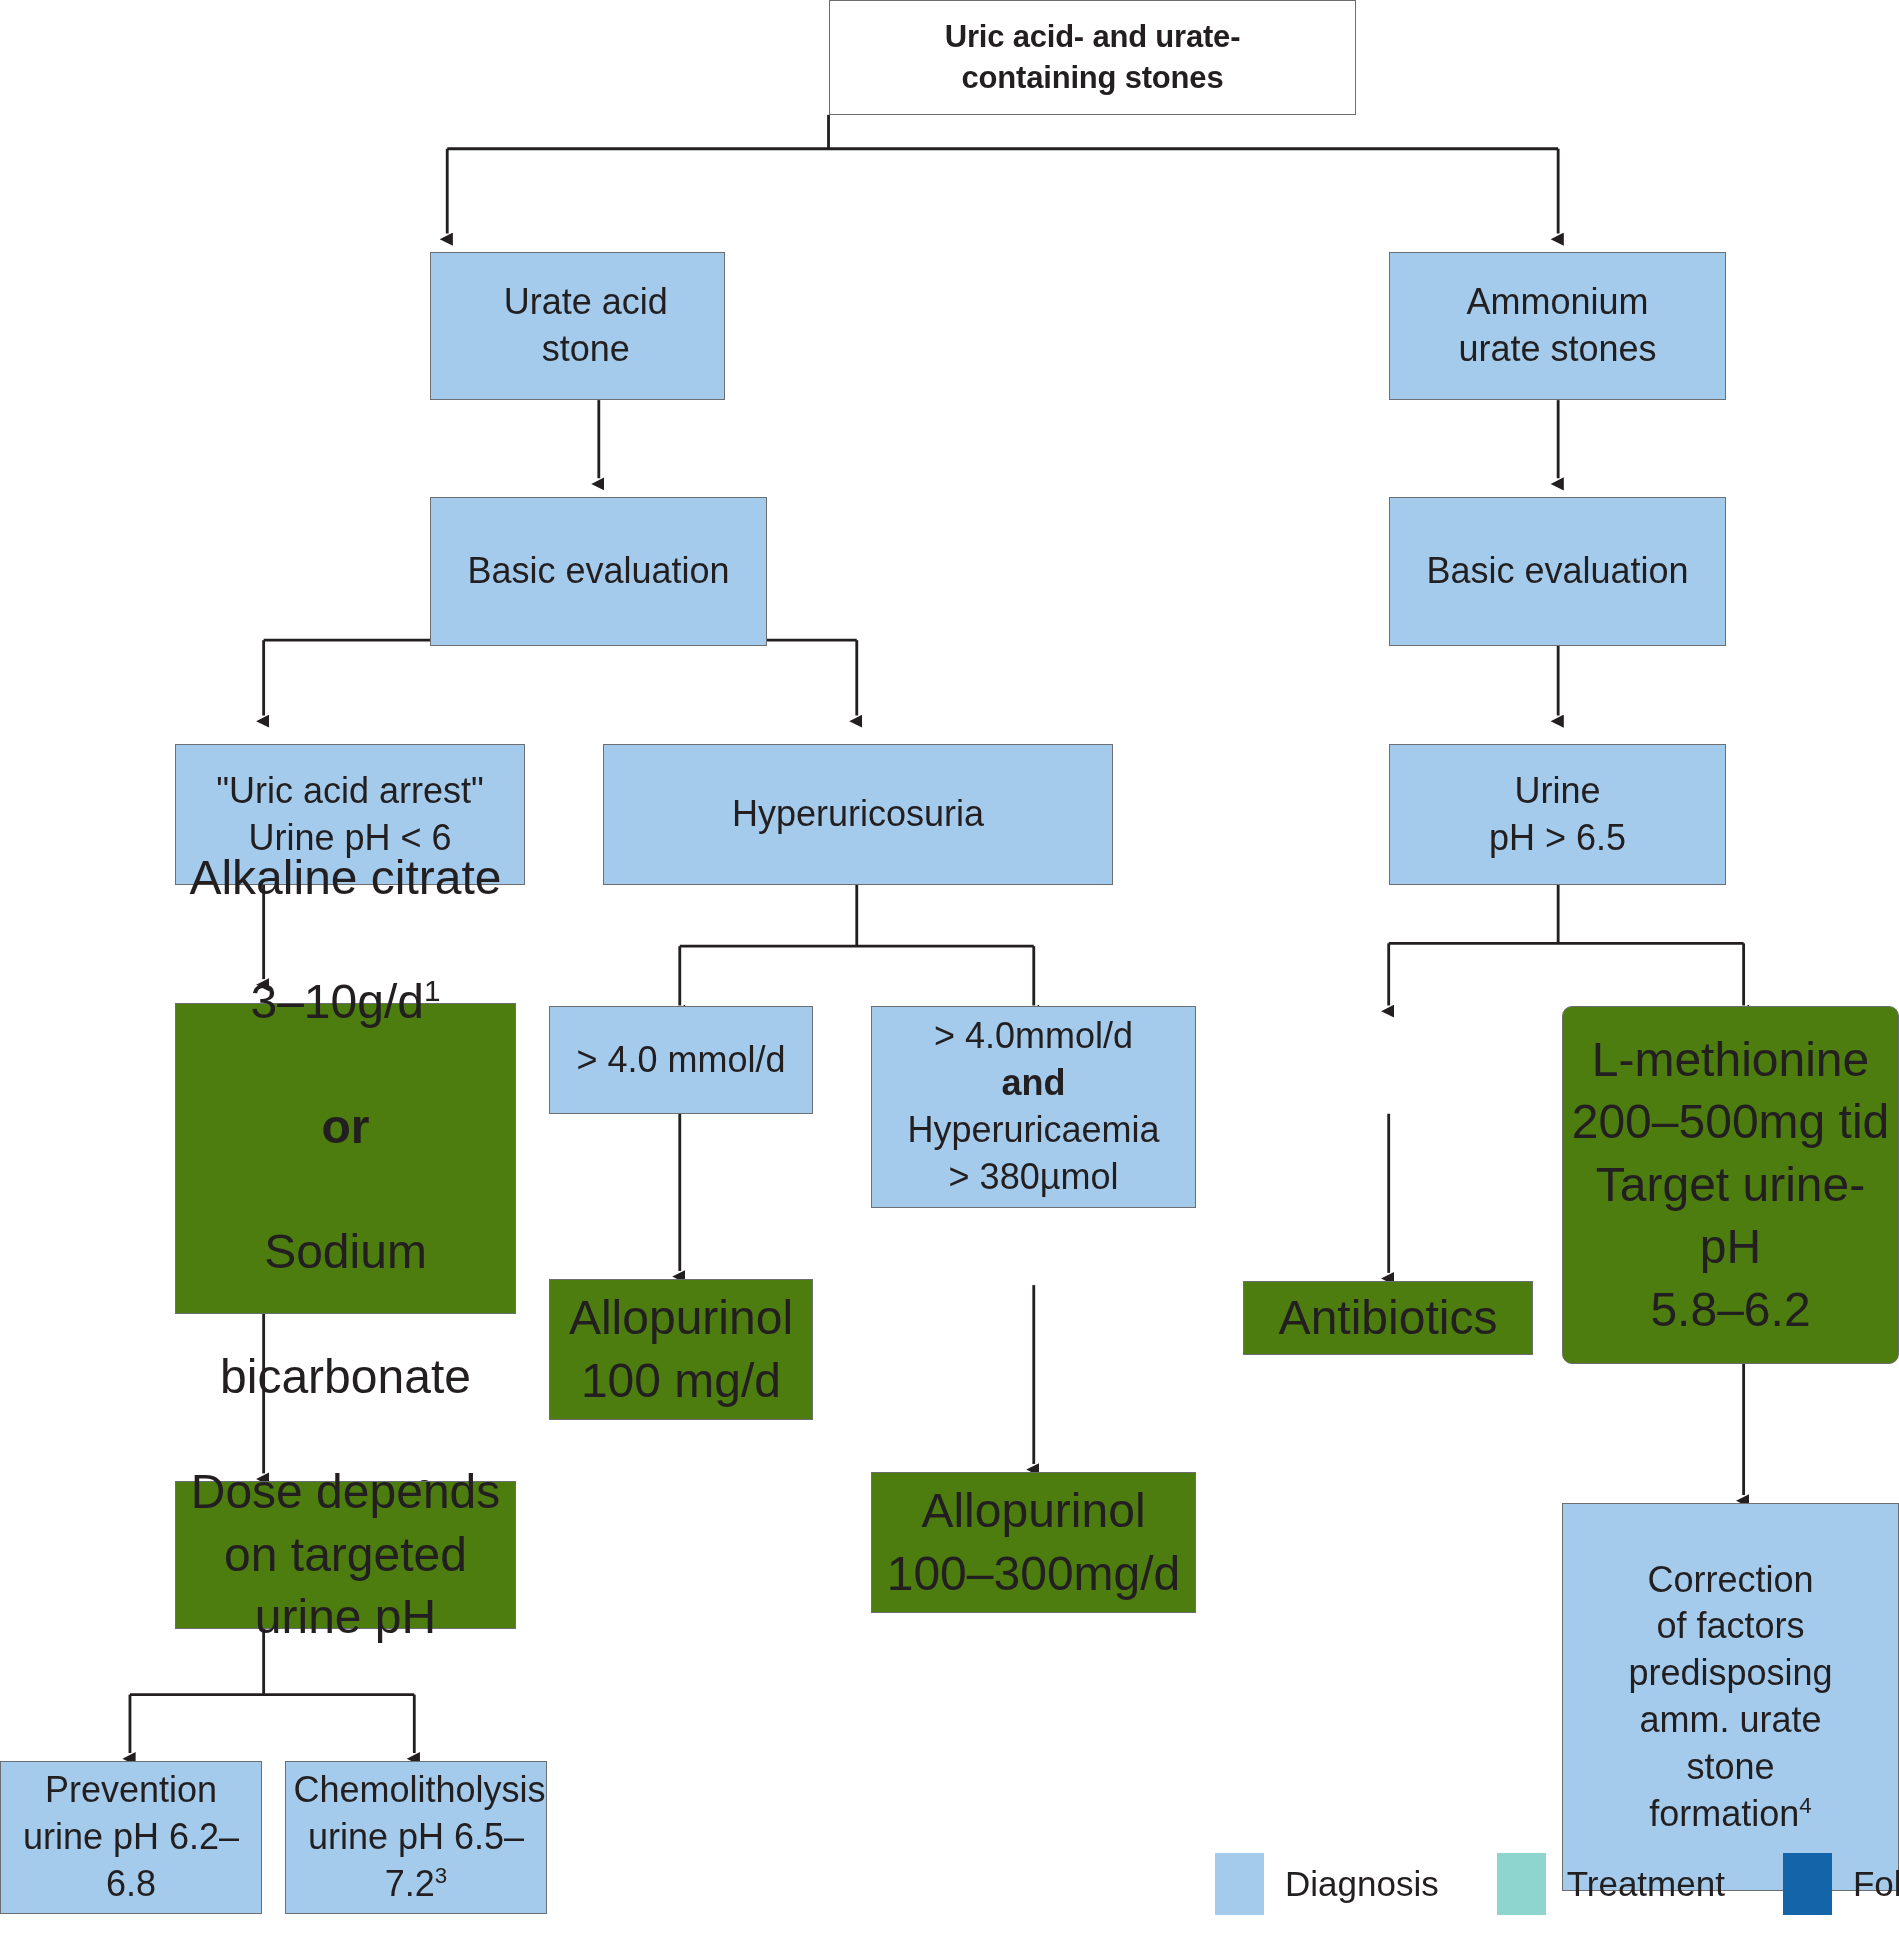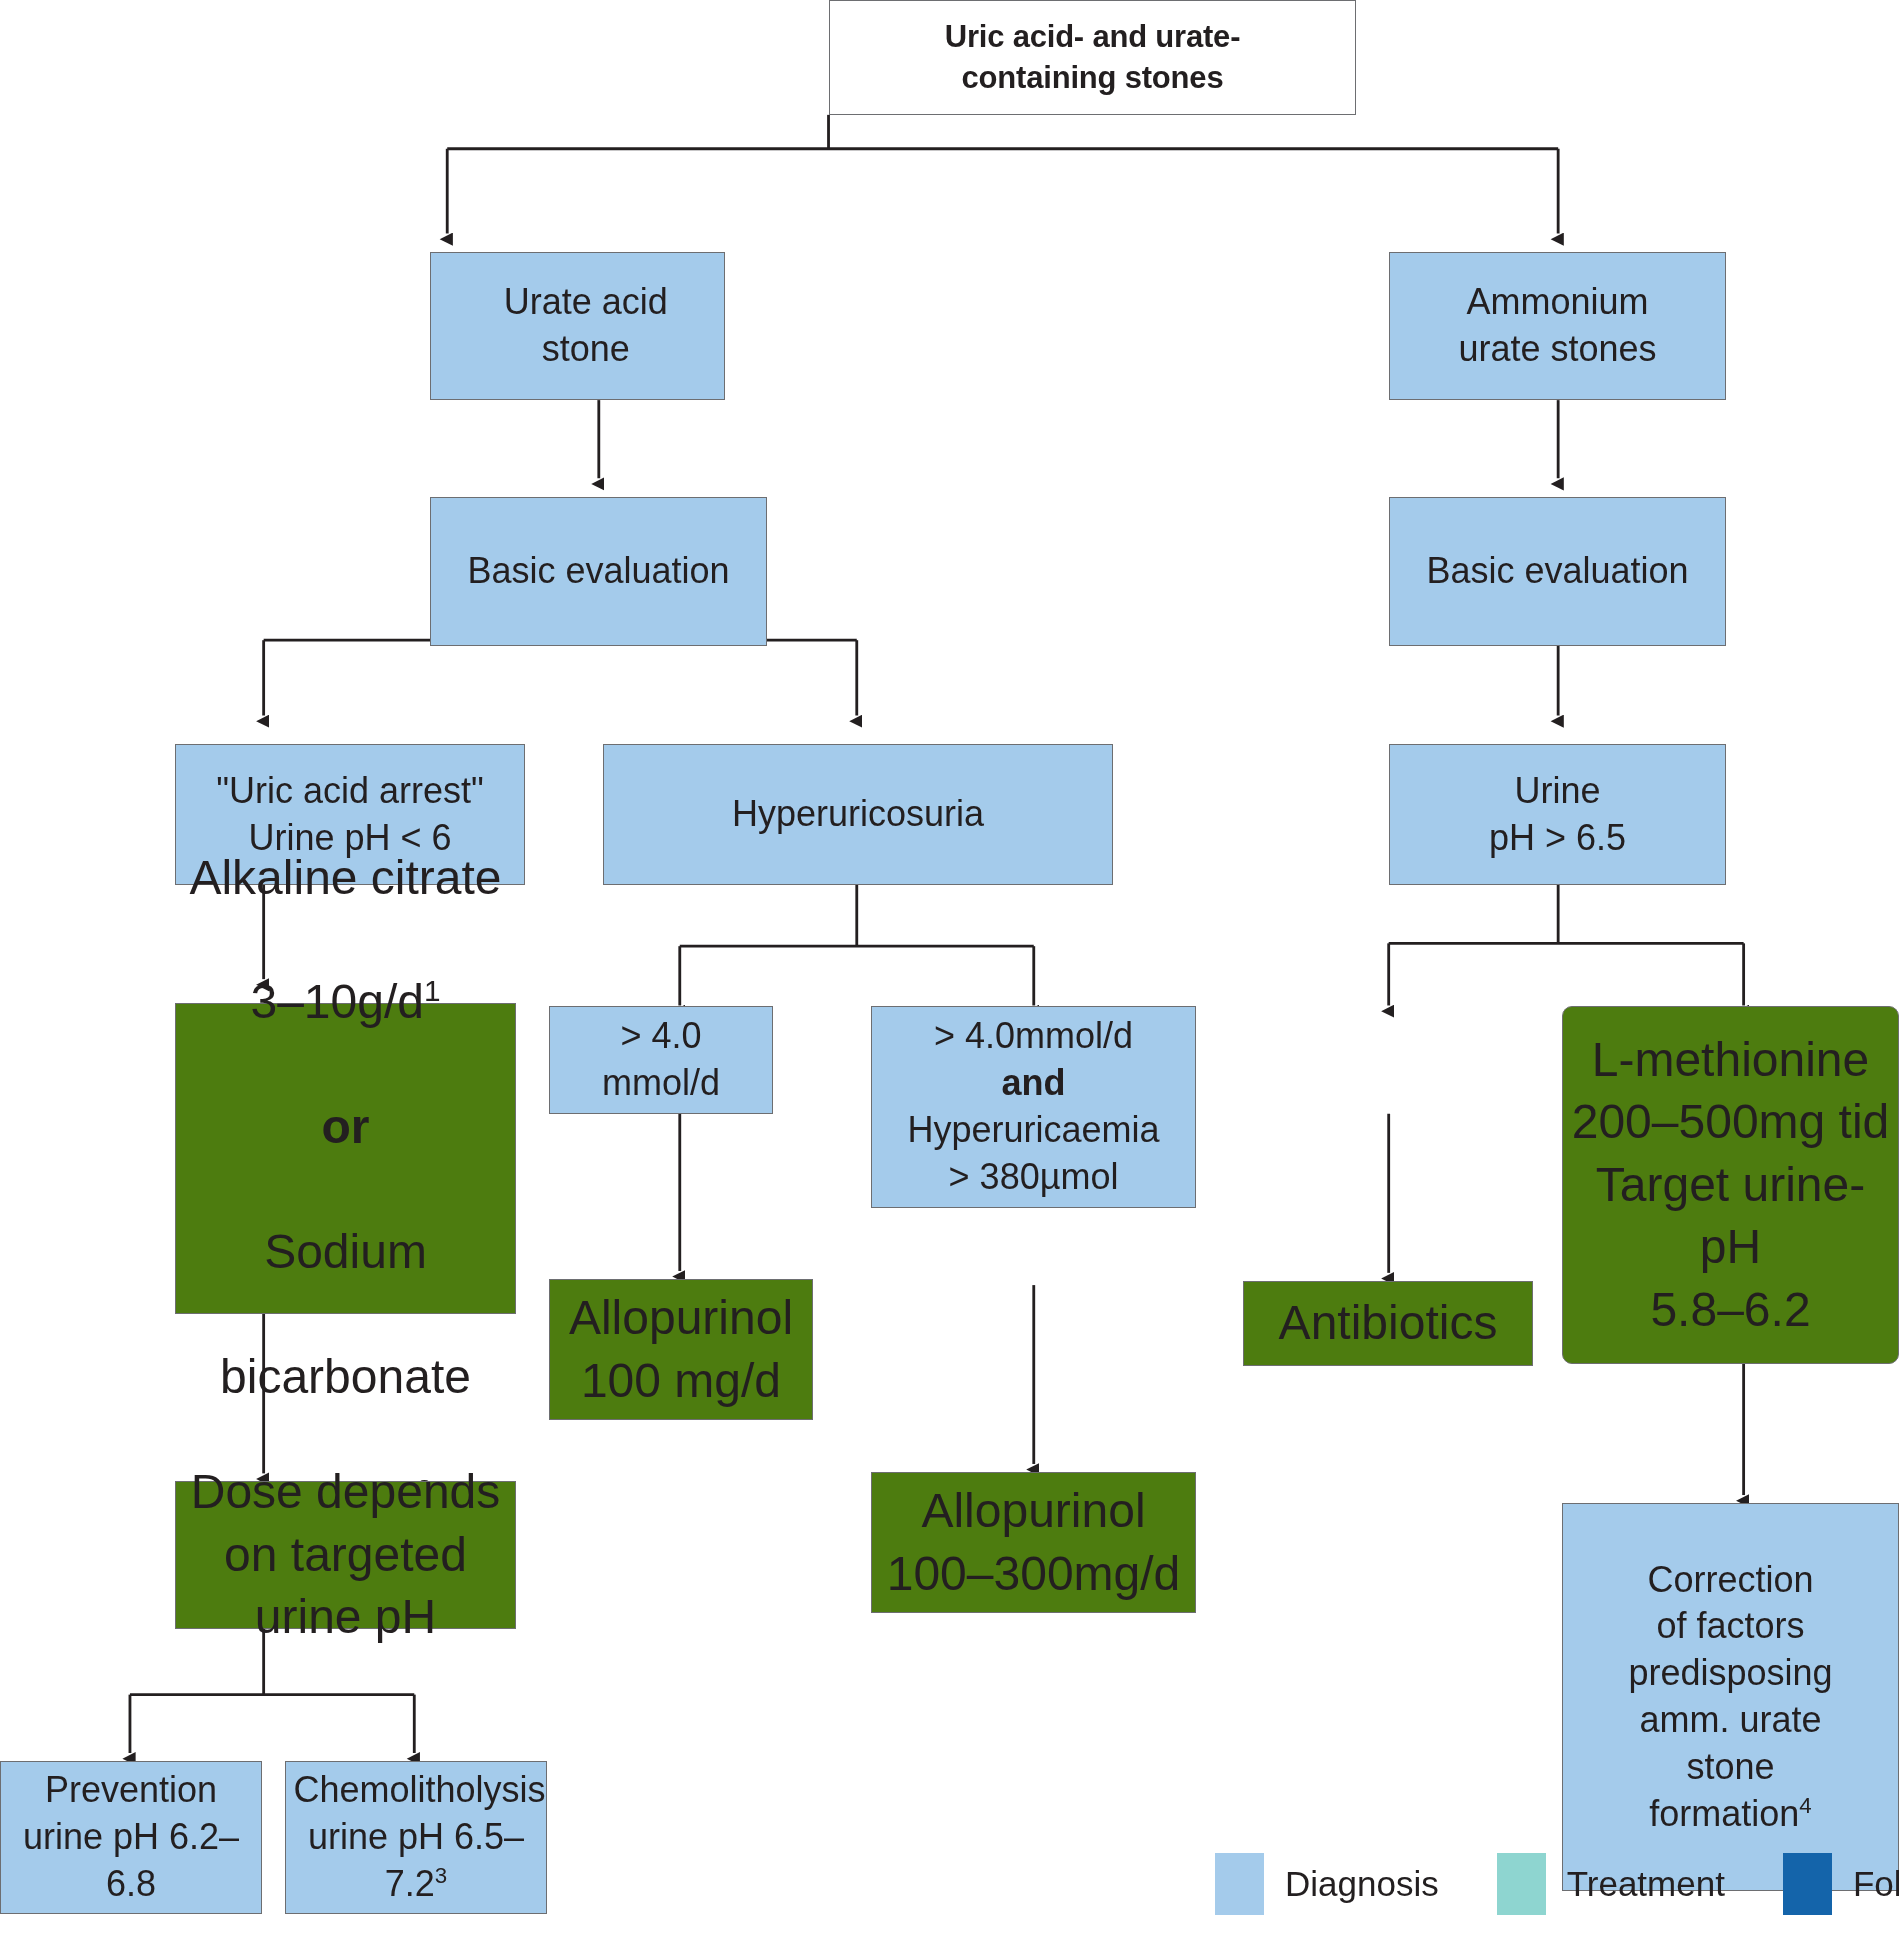--- a/index.html
+++ b/index.html
@@ -107,21 +107,21 @@
     <span class="txt">
       <span>Alkaline citrate</span><br>
       <span>3–10g/d</span><sup>1</sup><br>
       <b>or</b><br>
       <span>Sodium</span><br>
       <span>bicarbonate</span><br>
       <span>1.5g tid</span><sup>2</sup>
     </span>
   </div>
 
-  <div class="node dx" style="left:549px;top:1006px;width:224px;height:108px;">
+  <div class="node dx" style="left:549px;top:1006px;width:264px;height:108px;">
     <span class="txt">&gt; 4.0 mmol/d</span>
   </div>
 
   <div class="node tx" style="left:549px;top:1279px;width:264px;height:141px;">
     <span class="txt">Allopurinol
 100 mg/d</span>
   </div>
 
   <div class="node dx" style="left:871px;top:1006px;width:325px;height:202px;">
     <span class="txt">&gt; 4.0mmol/d<br><b>and</b><br>Hyperuricaemia<br>&gt; 380µmol</span>
@@ -155,21 +155,21 @@
   <div class="node dx" style="left:1389px;top:497px;width:337px;height:149px;">
     <span class="txt">Basic evaluation</span>
   </div>
 
   <div class="node dx" style="left:1389px;top:744px;width:337px;height:141px;">
     <span class="txt">Urine
 pH &gt; 6.5</span>
   </div>
 
 
-  <div class="node tx" style="left:1243px;top:1281px;width:290px;height:85px;">
+  <div class="node tx" style="left:1243px;top:1281px;width:290px;height:74px;">
     <span class="txt">Antibiotics</span>
   </div>
 
   <div class="node tx" style="left:1562px;top:1006px;width:337px;height:358px;border-radius:10px;">
     <span class="txt">L-methionine
 200–500mg tid
 Target urine-pH
 5.8–6.2</span>
   </div>
 

